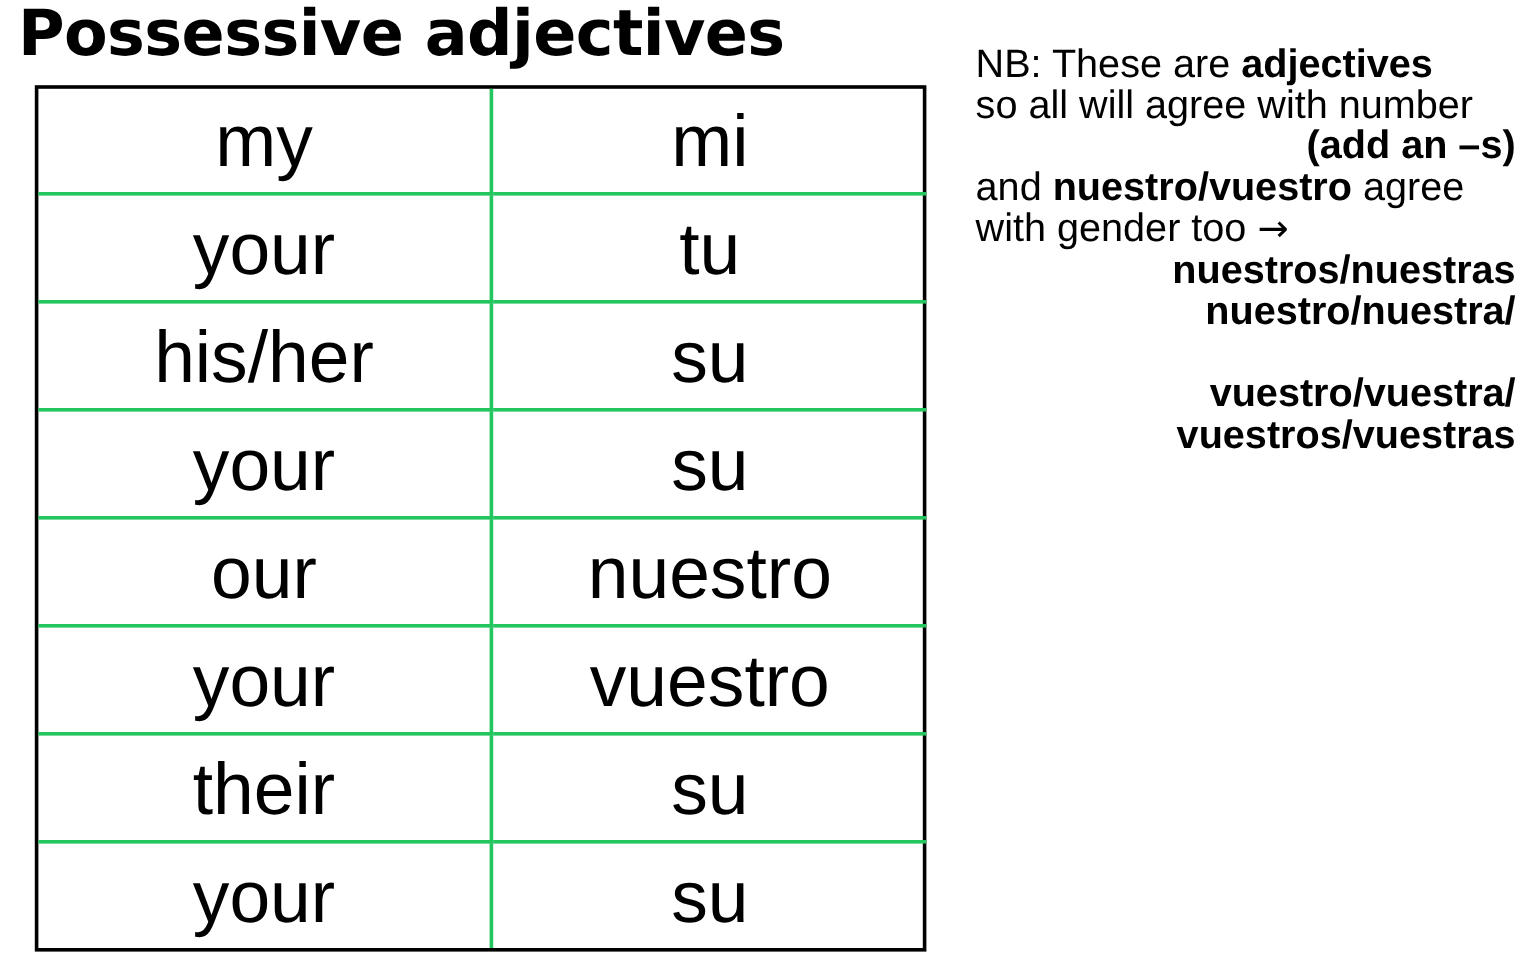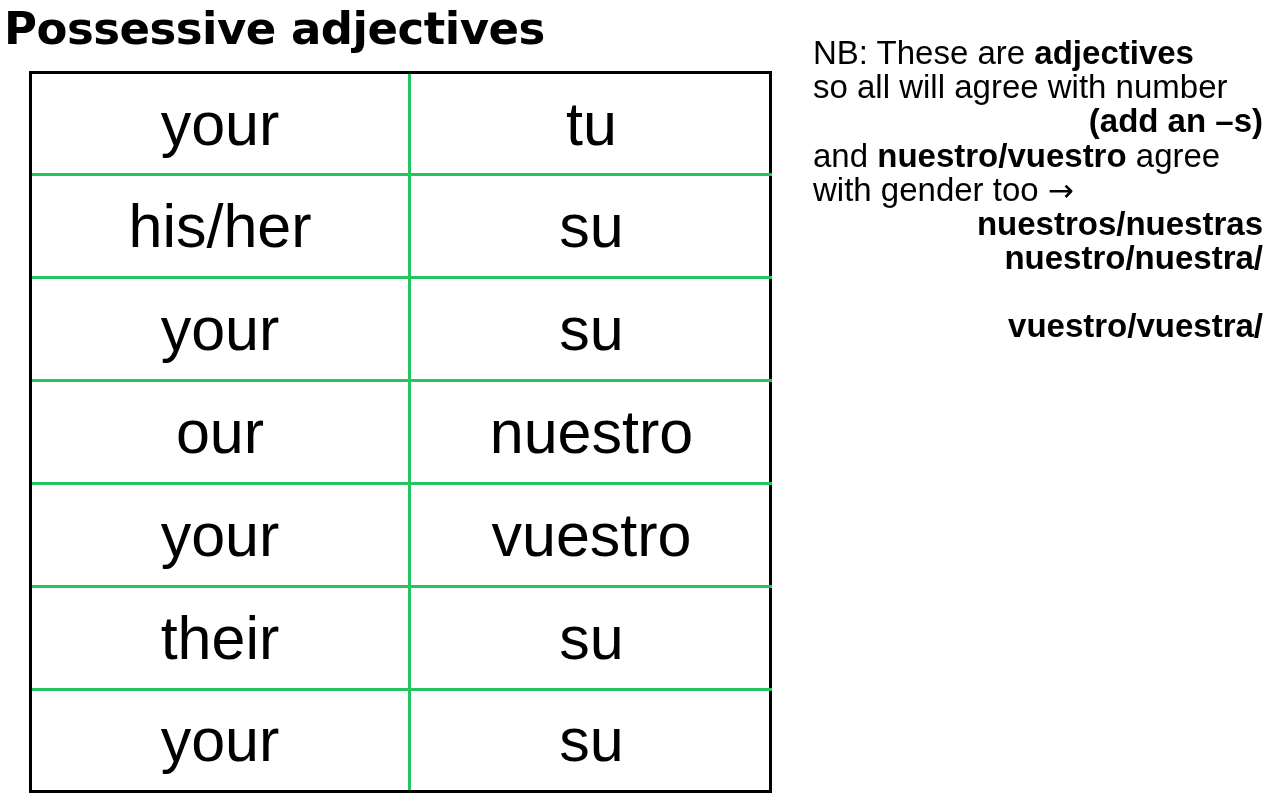--- a/index.html
+++ b/index.html
@@ -18,27 +18,27 @@
 
   .slide {
     position: absolute;
     inset: 0;
     background: #ffffff;
   }
 
   
   .title {
     position: absolute;
-    left: 4px;
+    left: 15px;
     top: 0px;
     width: 720px;
     height: 60px;
     font-family: "DejaVu Sans", sans-serif;
     font-weight: bold;
-    font-size: 45px;
+    font-size: 53px;
     line-height: 58px;
     letter-spacing: -0.5px;
     white-space: nowrap;
     color: #000000;
   }
 
   
   .table-wrap {
     position: absolute;
     left: 29px;
@@ -99,20 +99,24 @@
 <body>
 
 <div class="slide">
 
   <div class="title">Possessive adjectives</div>
 
   <div class="table-wrap">
     <table class="vocab">
       <tbody>
         <tr>
+          <td class="col-en">my</td>
+          <td class="col-es">mi</td>
+        </tr>
+        <tr>
           <td class="col-en">your</td>
           <td class="col-es">tu</td>
         </tr>
         <tr>
           <td class="col-en">his/her</td>
           <td class="col-es">su</td>
         </tr>
         <tr>
           <td class="col-en">your</td>
           <td class="col-es">su</td>
@@ -140,15 +144,16 @@
   <div class="note">
     <div class="ln"><span>NB:  These are </span><span class="b">adjectives</span></div>
     <div class="ln">so all will agree with number</div>
     <div class="ln b">(add an –s)</div>
     <div class="ln"><span>and </span><span class="b">nuestro/vuestro</span><span> agree</span></div>
     <div class="ln"><span>with gender too </span><span class="arrow">→</span></div>
     <div class="ln b">nuestros/nuestras</div>
     <div class="ln b">nuestro/nuestra/</div>
     <div class="spacer"></div>
     <div class="ln b">vuestro/vuestra/</div>
+    <div class="ln b">vuestros/vuestras</div>
   </div>
 
 </div>
 
 </body></html>

